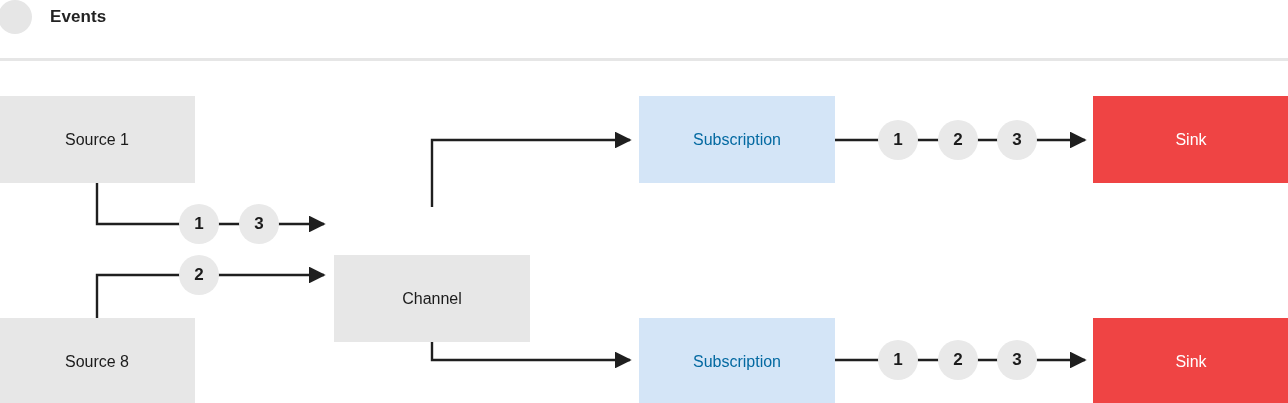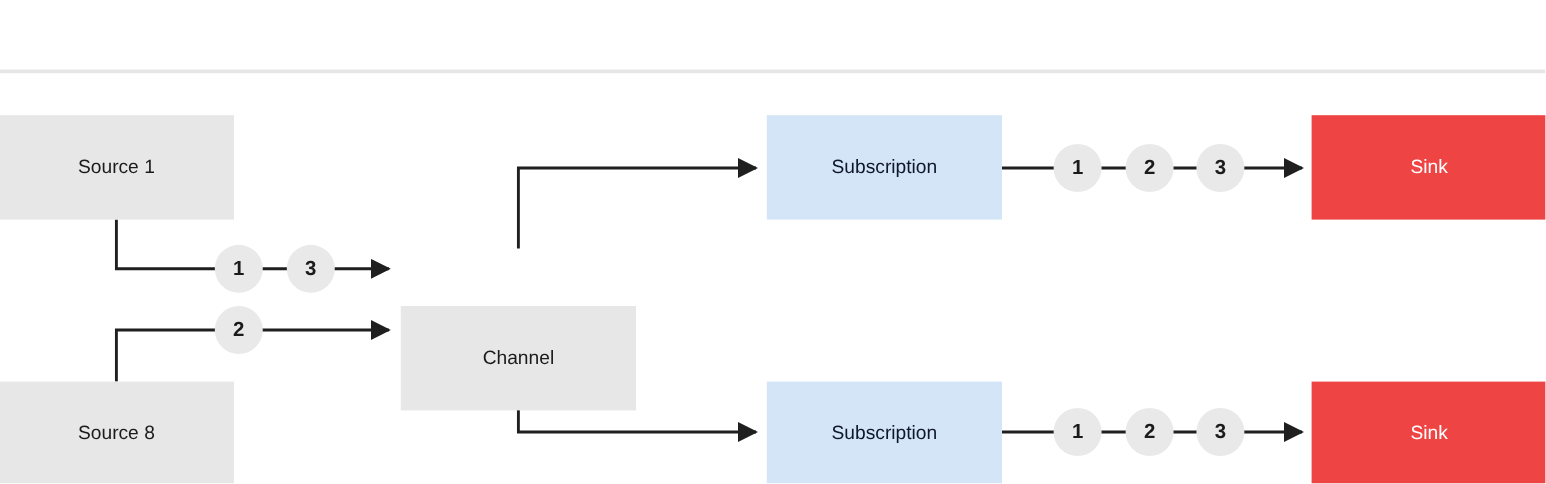--- a/index.html
+++ b/index.html
@@ -66,21 +66,21 @@
     box-sizing: border-box;
   }
   .node-label {
     font-size: 16px;
     line-height: 1;
     white-space: nowrap;
   }
   .node.grey { background: #e7e7e7; }
   .node.grey .node-label { color: #1b1b1b; }
   .node.lightblue { background: #d4e5f7; }
-  .node.lightblue .node-label { color: #0f172a; }
+  .node.lightblue .node-label { color: #0369a1; }
   .node.blue { background: #ef4444; }
   .node.blue .node-label { color: #ffffff; }
 
   
   #wires {
     position: absolute;
     left: 0;
     top: 0;
     width: 1288px;
     height: 403px;
@@ -100,20 +100,24 @@
     font-size: 17px;
     font-weight: bold;
     color: #1b1b1b;
   }
 </style>
 </head>
 <body>
 
 <div id="stage">
 
+  <div class="legend">
+    <div class="legend-dot"></div>
+    <div class="legend-label">Events</div>
+  </div>
 
   <div class="divider"></div>
 
   <svg id="wires" viewBox="0 0 1288 403" width="1288" height="403">
     <defs>
       <marker id="arrow" viewBox="0 0 10 10" refX="9" refY="5" markerWidth="7" markerHeight="7" orient="auto-start-reverse">
         <path d="M 0 0 L 10 5 L 0 10 z" fill="#1f1f1f"></path>
       </marker>
     </defs>
 

